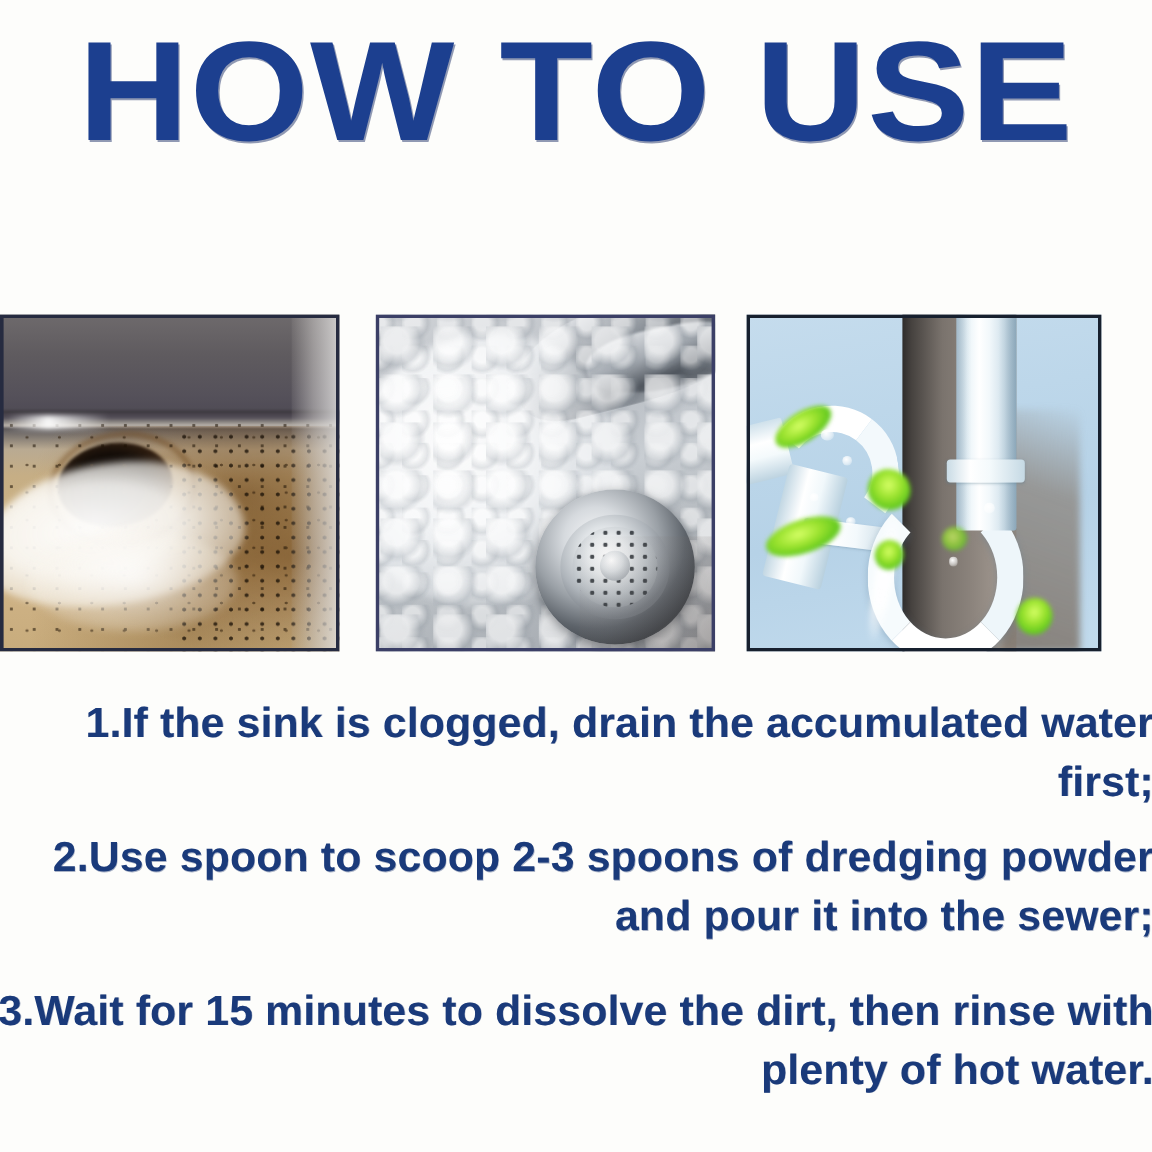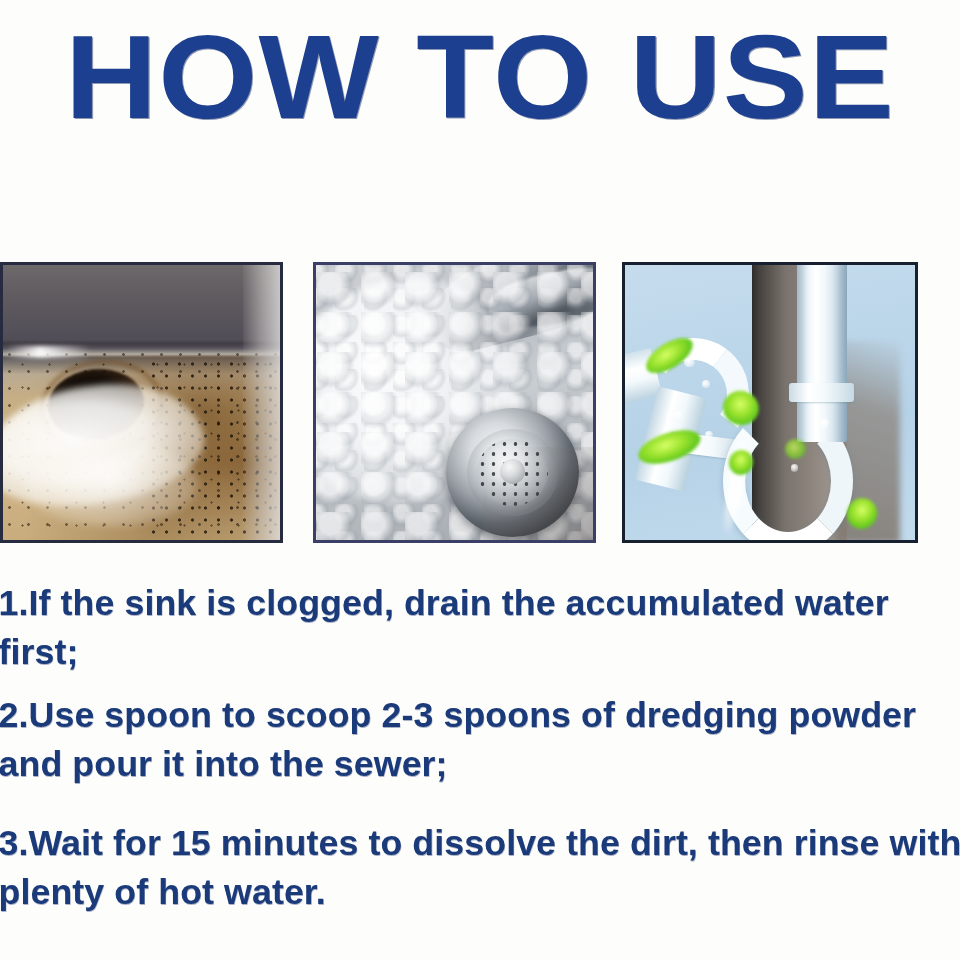--- a/index.html
+++ b/index.html
@@ -290,21 +290,21 @@
   }
   .dot{
     position:absolute;border-radius:50%;
     background:radial-gradient(circle at 40% 35%,rgba(255,255,255,.98) 0%,rgba(255,255,255,.55) 55%,rgba(255,255,255,0) 100%);
   }
 
   
   .steps{
     position:absolute;
     left:0;top:578px;width:960px;
-    text-align:left;
+    text-align:right;
   }
   .step{
     color:#1a3a7a;
     font-family:"Liberation Sans","DejaVu Sans",sans-serif;
     font-weight:700;
     font-size:35px;
     line-height:49px;
     letter-spacing:.1px;
     margin:0 auto;
     padding:0 8px;

